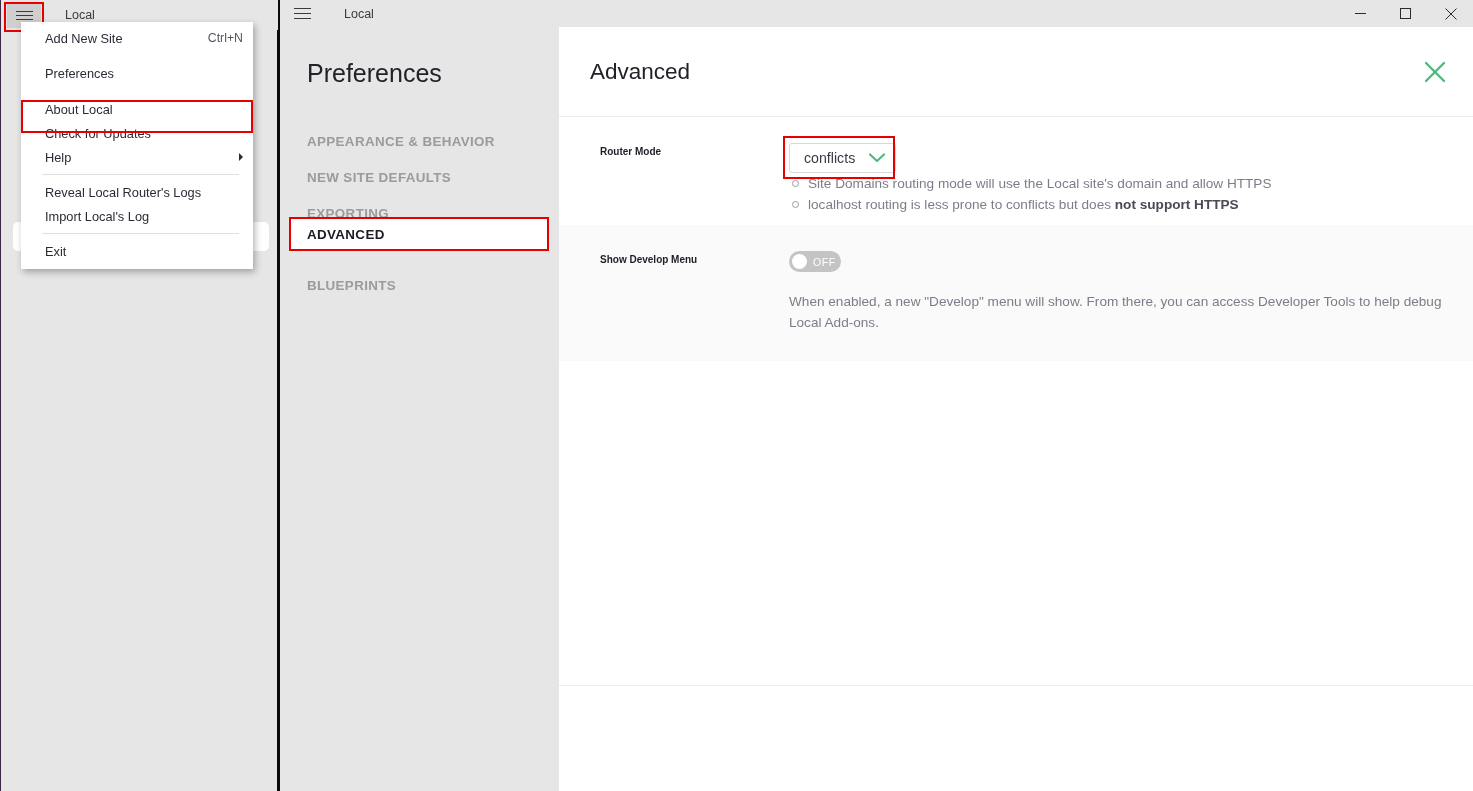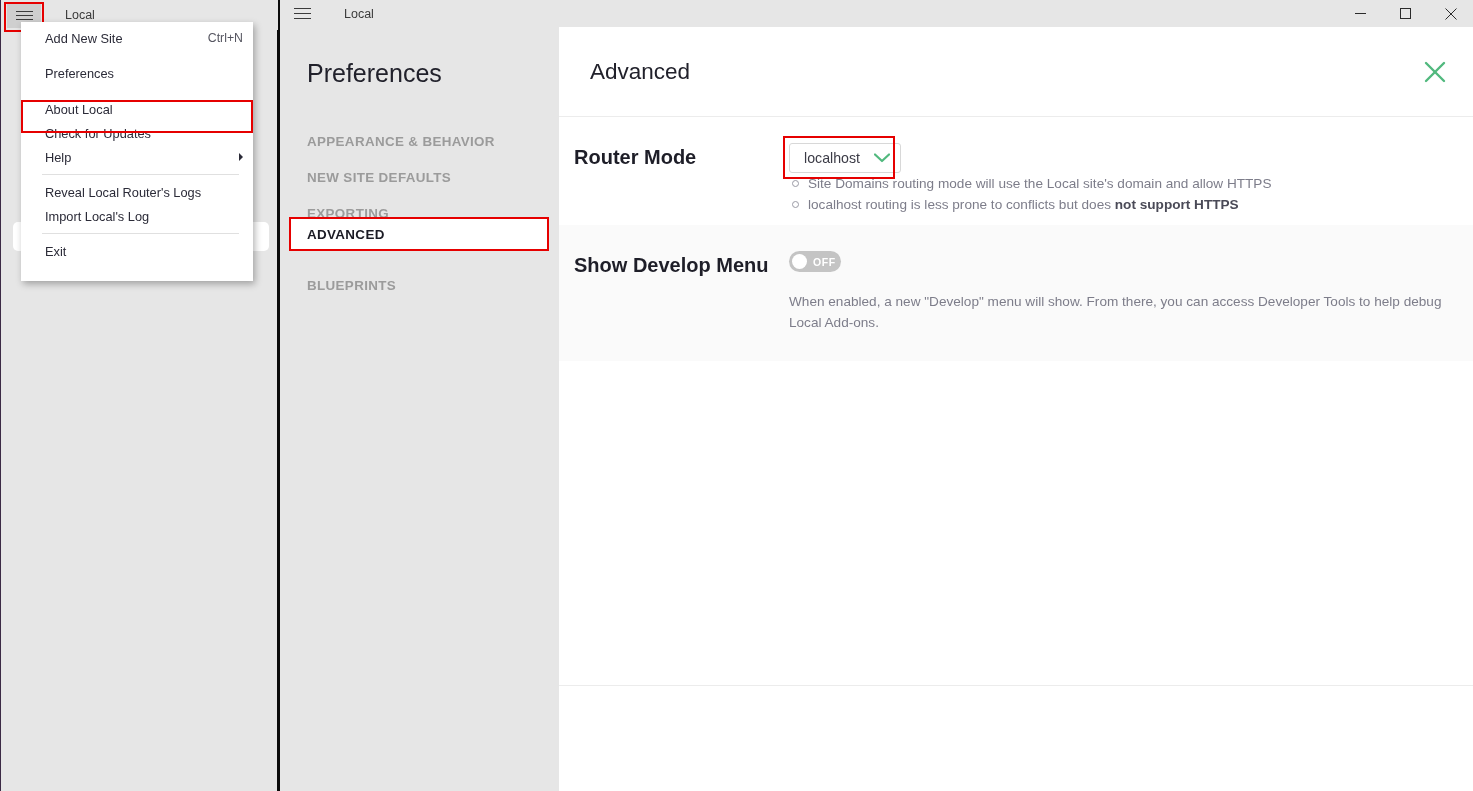--- a/index.html
+++ b/index.html
@@ -51,21 +51,21 @@
     background: #ffffff;
     border-radius: 5px;
   }
 
   
   .appmenu {
     position: absolute; left: 21px; top: 22px;
     width: 232px;
     background: #ffffff;
     box-shadow: 2px 3px 7px rgba(0,0,0,0.30);
-    padding: 4px 0 12px 0;
+    padding: 4px 0 0 0;
     z-index: 30;
   }
   .menu-item {
     position: relative;
     height: 24px;
     display: flex; align-items: center;
     padding: 0 10px 0 24px;
     font-size: 12.8px;
     color: #2b2b38;
     white-space: nowrap;
@@ -184,22 +184,22 @@
   }
 
   .settings-row {
     position: relative;
     display: flex;
     padding: 26px 0 10px 0;
   }
   .settings-row.tinted { background: #fafafa; justify-content: space-between; }
   .row-label {
     width: 230px;
-    padding-left: 15px;
-    font-size: 20px;
+    padding-left: 41px;
+    font-size: 10px;
     color: #1e1e28;
     font-weight: bold;
     padding-top: 3px;
   }
   .row-body { flex: 1; padding-right: 20px; }
 
   .select-wrap {
     position: relative;
     display: inline-block;
   }
@@ -250,21 +250,21 @@
     padding: 0 3px;
   }
   .toggle .knob {
     width: 15px; height: 15px;
     background: #ffffff;
     border-radius: 50%;
   }
   .toggle .state {
     margin-left: 6px;
     font-size: 10.5px;
-    font-weight: bold;
+    font-weight: normal;
     letter-spacing: 0.6px;
     color: #ffffff;
   }
   .help-text {
     margin-top: 18px;
     font-size: 13.6px;
     color: #7d7d8a;
     line-height: 21px;
     max-width: 690px;
   }
@@ -407,21 +407,21 @@
             <line x1="21" y1="3" x2="3" y2="21" stroke="#51b97e" stroke-width="2.4" stroke-linecap="round"></line>
           </svg>
         </div>
       </div>
 
       <div class="settings-row">
         <div class="row-label">Router Mode</div>
         <div class="row-body">
           <div class="select-wrap">
             <div class="select-box">
-              <span>localhost</span>
+              <span>conflicts</span>
               <span class="chev">
                 <svg width="16" height="10" viewBox="0 0 16 10">
                   <polyline points="1,1.5 8,8 15,1.5" fill="none" stroke="#51b97e" stroke-width="2.2" stroke-linecap="round" stroke-linejoin="round"></polyline>
                 </svg>
               </span>
             </div>
             <div class="select-highlight"></div>
           </div>
           <ul class="bullets">
             <li>

